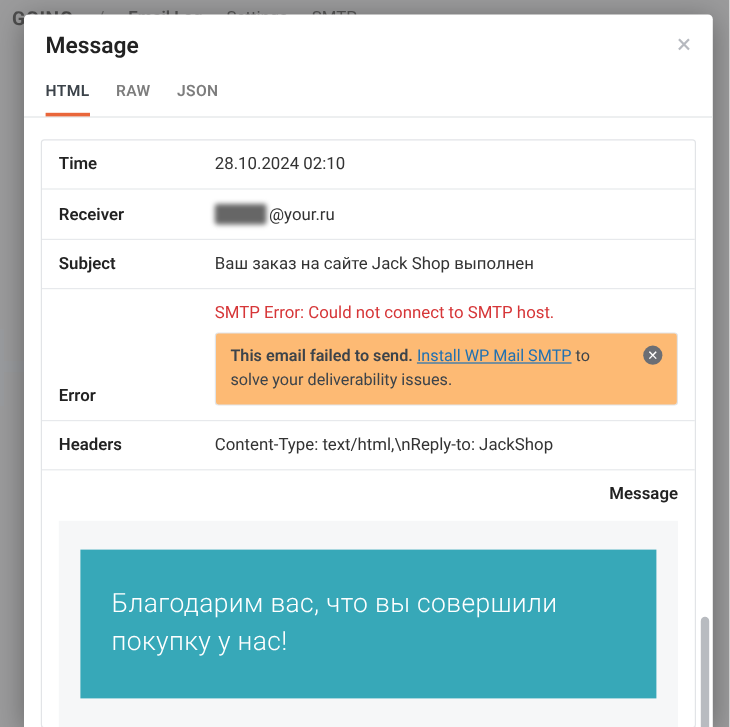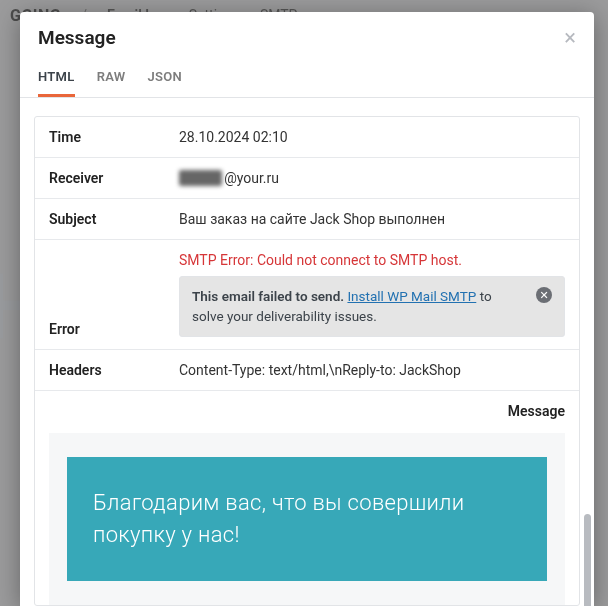--- a/index.html
+++ b/index.html
@@ -127,21 +127,21 @@
   display: inline-block;
   background: #666;
   color: transparent;
   filter: blur(2px);
   border-radius: 2px;
   margin-right: 2px;
 }
 .alert {
   display: flex;
   align-items: flex-start;
-  background: #e5e5e5;
+  background: #fdba74;
   border: 1px solid #e2e4e7;
   border-radius: 3px;
   padding: 10px 12px;
   margin-top: 8px;
   font-size: 13.5px;
   color: #3c434a;
   gap: 10px;
 }
 .alert-text { flex: 1; line-height: 1.45; }
 .alert-text strong { font-weight: 600; }

